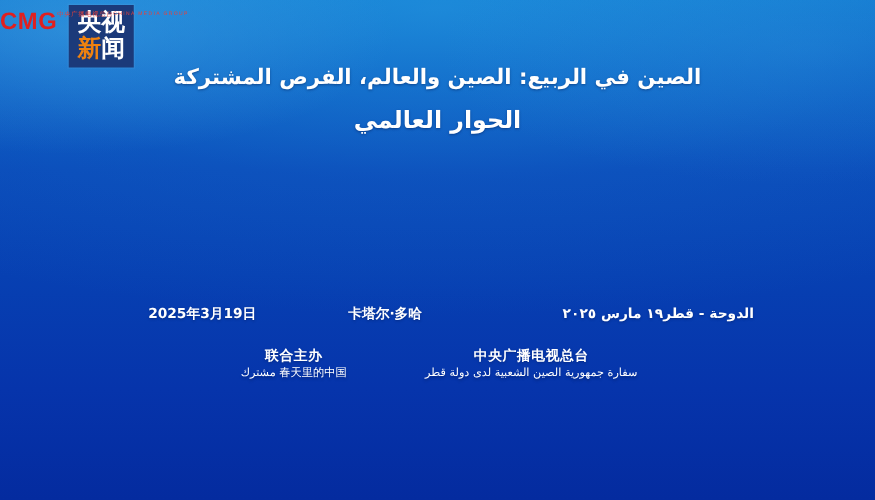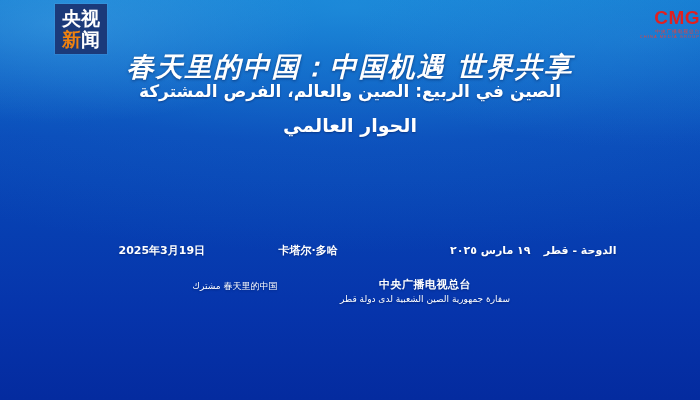--- a/index.html
+++ b/index.html
@@ -63,22 +63,21 @@
   }
   .cctv-ch.accent { color: #f0820f; }
 
   
   .cmg-logo {
     position: absolute;
     left: 0;
     right: 0;
     top: 8px;
     display: flex;
-    flex-direction: column;
-    align-items: flex-end;
+    align-items: flex-start;
     z-index: 6;
   }
   .cmg-mark {
     font-family: "Liberation Sans", sans-serif;
     font-size: 19px;
     font-weight: bold;
     color: #e02020;
     letter-spacing: 0.5px;
     line-height: 1;
   }
@@ -165,21 +164,21 @@
     font-family: "DejaVu Sans", sans-serif;
     font-size: 11px;
     font-weight: bold;
     color: #ffffff;
     white-space: nowrap;
     text-shadow: 0 1px 2px rgba(0,20,70,0.4);
   }
   .meta-date-cn { width: 118px; text-align: left; padding-left: 12px; }
   .meta-place-cn { width: 132px; text-align: left; margin-left: 42px; }
   .meta-date-ar { width: 120px; text-align: right; direction: rtl; }
-  .meta-place-ar { width: 86px; text-align: right; direction: rtl; }
+  .meta-place-ar { width: 86px; text-align: left; direction: rtl; }
 
   
   .org-row {
     position: absolute;
     left: 0;
     right: 0;
     top: 278px;
     display: flex;
     justify-content: center;
     align-items: flex-start;
@@ -225,34 +224,34 @@
     </div>
   </div>
 
   <div class="cmg-logo">
     <div class="cmg-mark">CMG</div>
     <div class="cmg-sub-cn">中央广播电视总台</div>
     <div class="cmg-sub-en">CHINA MEDIA GROUP</div>
   </div>
 
   <div class="title-block">
-    <div class="title-main">春天里的中国：中国机遇 世界共享</div>
     <div class="title-ar-1">الصين في الربيع: الصين والعالم، الفرص المشتركة</div>
     <div class="title-ar-2">الحوار العالمي</div>
   </div>
 
   <div class="meta-row">
     <div class="meta-cell meta-date-cn">2025年3月19日</div>
     <div class="meta-cell meta-place-cn">卡塔尔·多哈</div>
     <div class="meta-cell meta-date-ar">١٩ مارس ٢٠٢٥</div>
     <div class="meta-cell meta-place-ar">الدوحة - قطر</div>
   </div>
 
   <div class="org-row">
     <div class="org-col host">
+      <div class="org-cn">联合主办</div>
       <div class="org-ar">春天里的中国 مشترك</div>
     </div>
     <div class="org-col embassy">
       <div class="org-cn">中央广播电视总台</div>
       <div class="org-ar">سفارة جمهورية الصين الشعبية لدى دولة قطر</div>
     </div>
   </div>
 
 </div>
 

